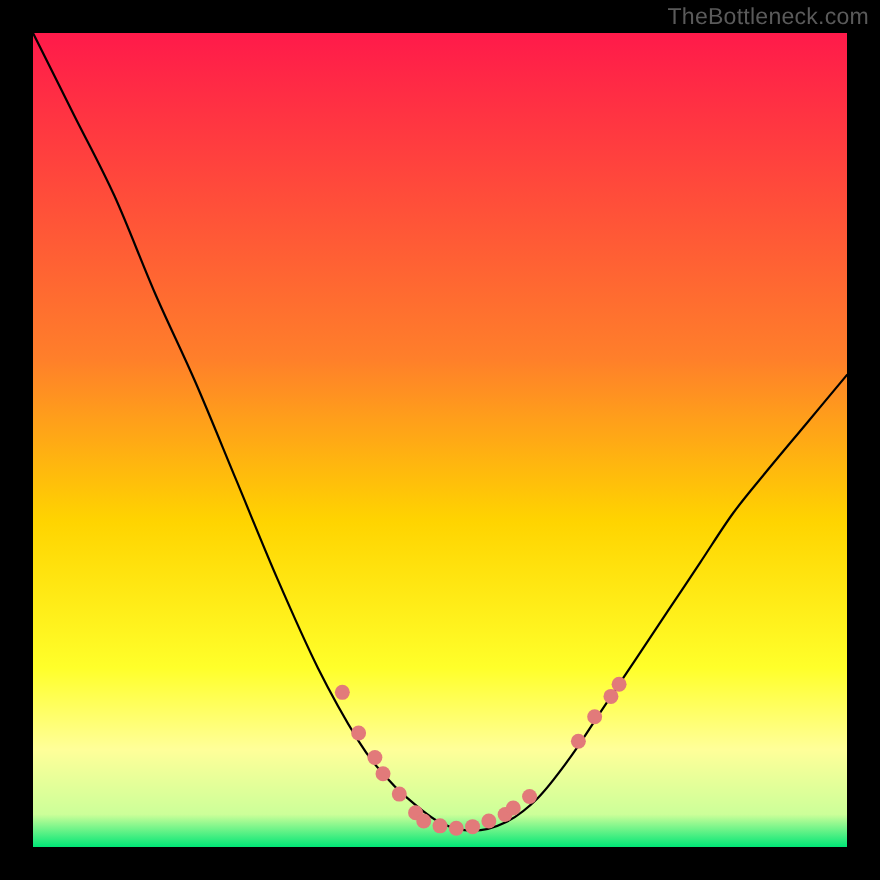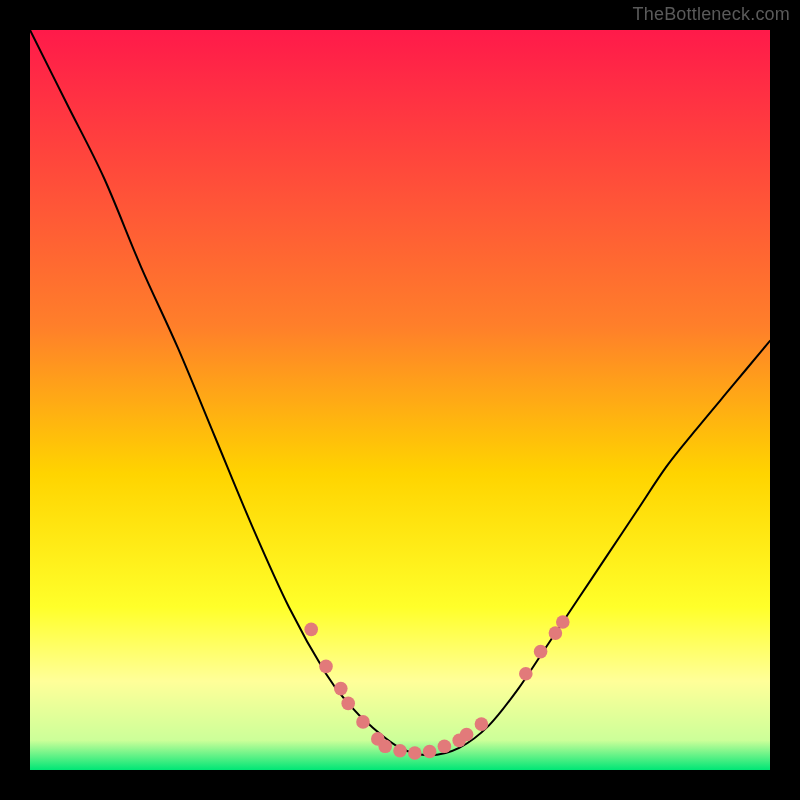--- a/index.html
+++ b/index.html
@@ -14,21 +14,21 @@
   .wrap {
     position: relative;
     width: 800px;
     height: 800px;
     background: #000;
   }
   .watermark {
     position: absolute;
     top: 4px;
     right: 10px;
-    font-size: 18px;
+    font-size: 21px;
     color: #5a5a5a;
     letter-spacing: 0.2px;
     font-weight: 500;
     user-select: none;
   }
   .plot {
     position: absolute;
     left: 30px;
     top: 30px;
     width: 740px;

